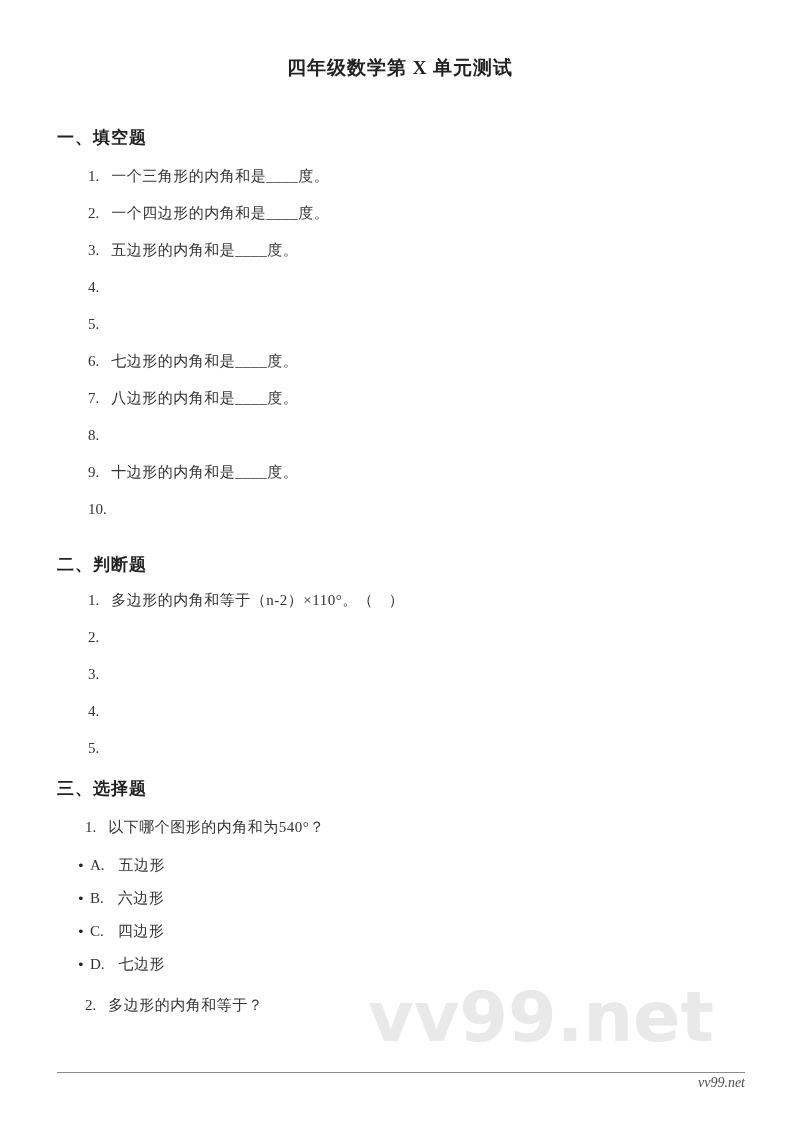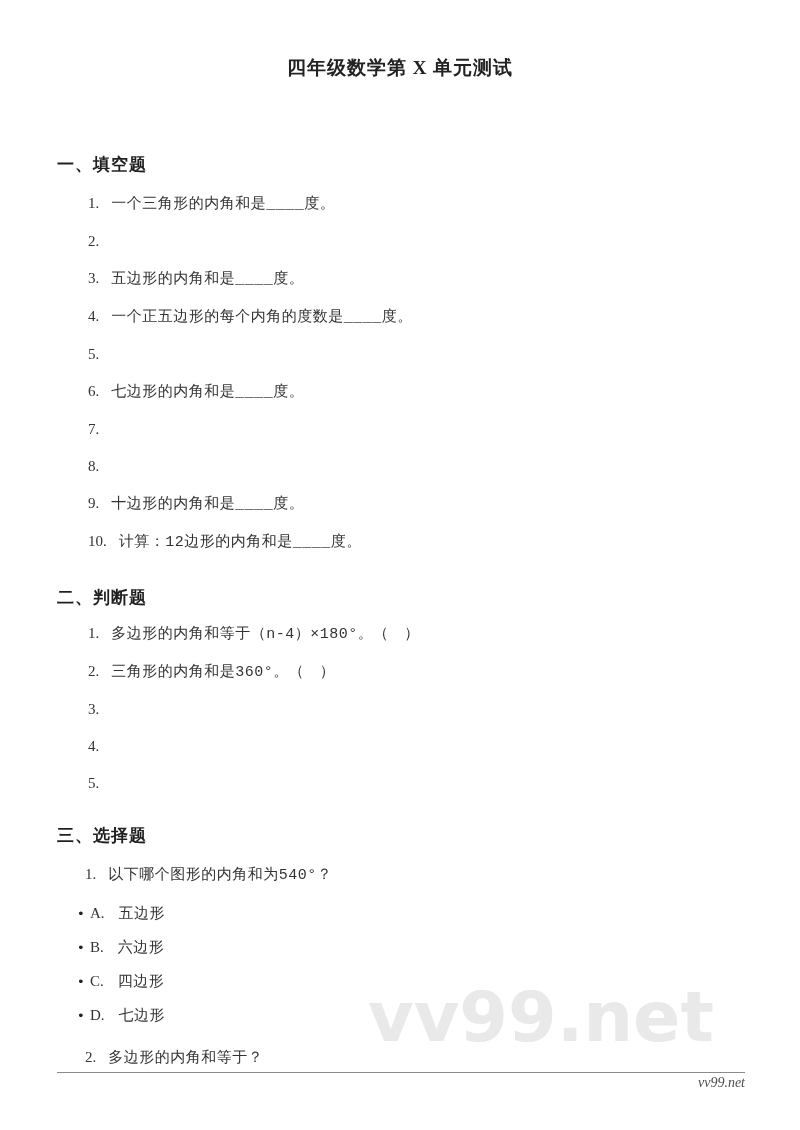--- a/index.html
+++ b/index.html
@@ -23,39 +23,39 @@
     letter-spacing: 1px;
   }
   .sec-heading {
     margin: 0 0 0 57px;
     font-size: 17px;
     line-height: 24px;
     font-weight: bold;
     color: #1f1f1f;
     letter-spacing: 1px;
   }
-  .sec-heading.first { margin-top: 72px; }
+  .sec-heading.first { margin-top: 45px; }
   .sec-heading.second { margin-top: 33px; }
-  .sec-heading.third { margin-top: 30px; }
+  .sec-heading.third { margin-top: 18px; }
 
   ul.q-list {
     list-style: none;
     margin: 16px 0 0 88px;
     padding: 0;
   }
   ul.q-list.judgment { margin-top: 13px; }
   li.q-item {
     display: flex;
     align-items: baseline;
     margin: 0 0 16px 0;
     font-size: 15px;
     line-height: 21px;
   }
   .q-num { margin-right: 12px; white-space: nowrap; }
-  .q-text { letter-spacing: 0.5px; font-family: Liberation Mono, monospace; }
+  .q-text { letter-spacing: 0.5px; }
 
   .choice-q {
     display: flex;
     align-items: baseline;
     margin: 16px 0 0 85px;
     font-size: 15px;
     line-height: 21px;
   }
   .choice-q.second { margin-top: 20px; }
 
@@ -118,61 +118,60 @@
   <h1 class="title">四年级数学第 X 单元测试</h1>
 
   <h2 class="sec-heading first">一、填空题</h2>
   <ul class="q-list">
     <li class="q-item">
       <span class="q-num">1.</span>
       <span class="q-text">一个三角形的内角和是____度。</span>
     </li>
     <li class="q-item">
       <span class="q-num">2.</span>
+      <span class="q-text">一个四边形的内角和是____度。</span>
     </li>
     <li class="q-item">
       <span class="q-num">3.</span>
       <span class="q-text">五边形的内角和是____度。</span>
     </li>
     <li class="q-item">
       <span class="q-num">4.</span>
-      <span class="q-text">一个正五边形的每个内角的度数是____度。</span>
     </li>
     <li class="q-item">
       <span class="q-num">5.</span>
     </li>
     <li class="q-item">
       <span class="q-num">6.</span>
       <span class="q-text">七边形的内角和是____度。</span>
     </li>
     <li class="q-item">
       <span class="q-num">7.</span>
+      <span class="q-text">八边形的内角和是____度。</span>
     </li>
     <li class="q-item">
       <span class="q-num">8.</span>
     </li>
     <li class="q-item">
       <span class="q-num">9.</span>
       <span class="q-text">十边形的内角和是____度。</span>
     </li>
     <li class="q-item">
       <span class="q-num">10.</span>
-      <span class="q-text">计算：12边形的内角和是____度。</span>
     </li>
   </ul>
 
   <h2 class="sec-heading second">二、判断题</h2>
   <ul class="q-list judgment">
     <li class="q-item">
       <span class="q-num">1.</span>
-      <span class="q-text">多边形的内角和等于（n-4）×180°。（　）</span>
+      <span class="q-text">多边形的内角和等于（n-2）×110°。（　）</span>
     </li>
     <li class="q-item">
       <span class="q-num">2.</span>
-      <span class="q-text">三角形的内角和是360°。（　）</span>
     </li>
     <li class="q-item">
       <span class="q-num">3.</span>
     </li>
     <li class="q-item">
       <span class="q-num">4.</span>
     </li>
     <li class="q-item">
       <span class="q-num">5.</span>
     </li>

